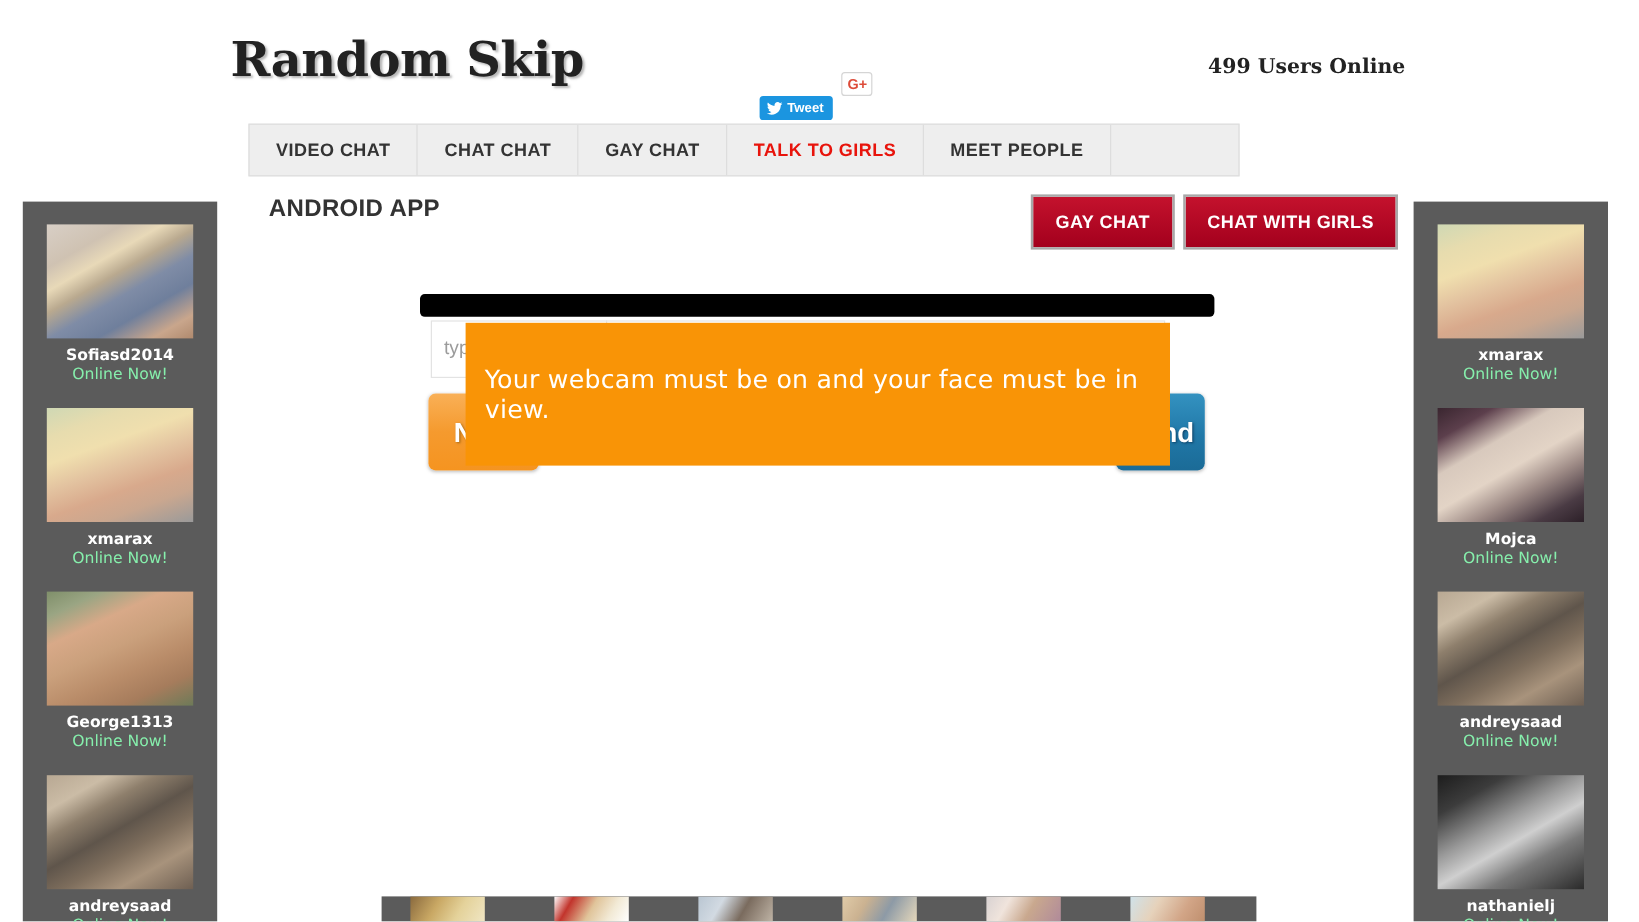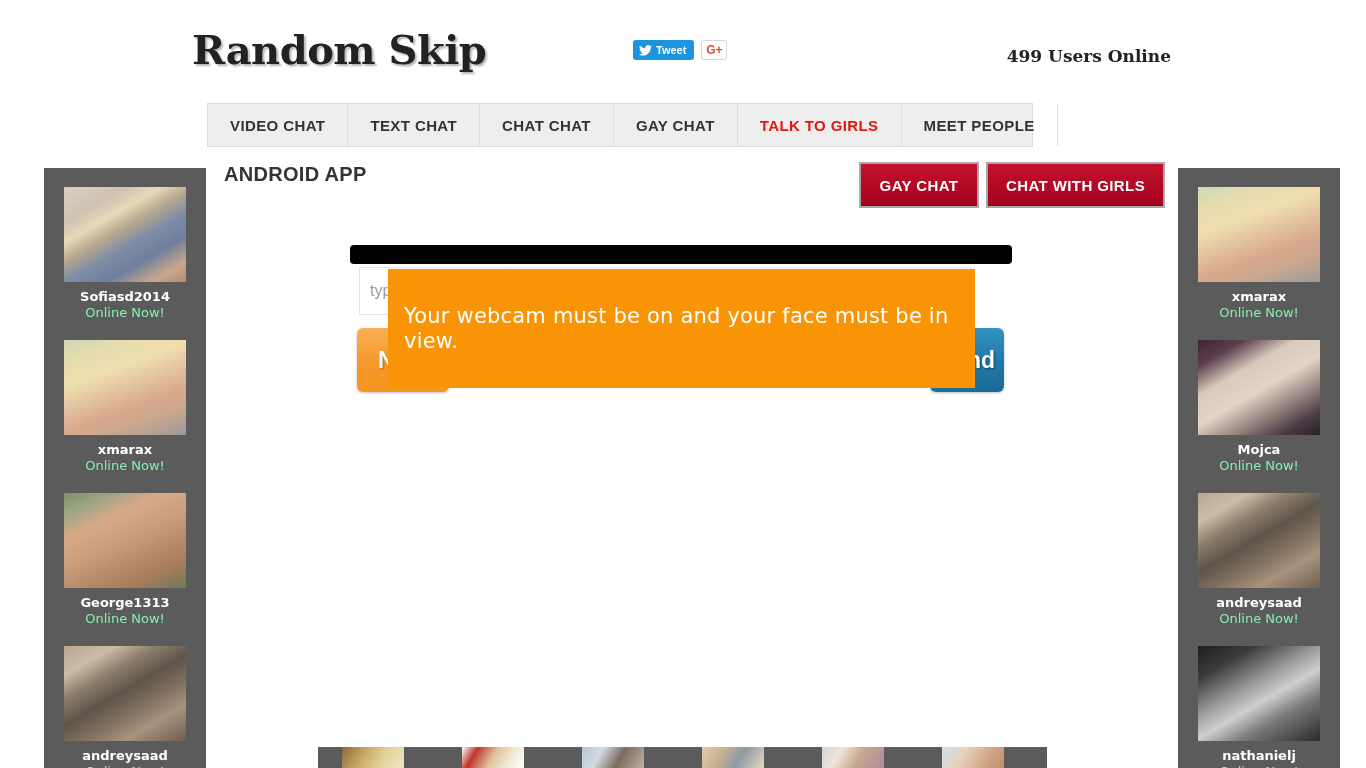--- a/index.html
+++ b/index.html
@@ -27,20 +27,21 @@
     position: absolute; left: 633px; top: 40px;
     display: flex; align-items: center; gap: 7px;
   }
   .tweet-btn {
     display: flex; align-items: center; gap: 4px;
     background: #1b95e0; color: #fff;
     border-radius: 3px;
     height: 20px; padding: 0 8px 0 6px;
     font-size: 11px; font-weight: bold;
     cursor: pointer;
+    margin-top: 40px;
   }
   .tweet-btn .bird { display: block; width: 13px; height: 11px; }
   .gplus-btn {
     width: 26px; height: 20px;
     border: 1px solid #d5d5d5; border-radius: 3px;
     background: #fff;
     display: flex; align-items: center; justify-content: center;
     cursor: pointer;
   }
   .gplus-btn span {
@@ -156,21 +157,21 @@
   }
 
   
   .sidebar {
     position: absolute; top: 168px;
     width: 162px; height: 600px;
     background: #5b5b5b;
     display: flex; flex-direction: column;
     align-items: center;
   }
-  .sidebar.left  { left: 44px; }
+  .sidebar.left  { left: 19px; }
   .sidebar.right { left: 1178px; }
   .user-card { width: 162px; padding-top: 19px; text-align: center; }
   .user-thumb {
     width: 122px; height: 95px; margin: 0 auto;
     background-size: cover; background-position: center;
     display: block;
   }
   .user-name {
     margin-top: 7px;
     color: #ffffff; font-size: 13px; font-weight: bold;
@@ -215,21 +216,20 @@
     </div>
     <div class="gplus-btn">
       <span>G+</span>
     </div>
   </div>
 
   <div class="users-online">499 Users Online</div>
 
   <nav class="navbar">
     <div class="nav-tab">VIDEO CHAT</div>
-    <div class="nav-tab">TEXT CHAT</div>
     <div class="nav-tab">CHAT CHAT</div>
     <div class="nav-tab">GAY CHAT</div>
     <div class="nav-tab active">TALK TO GIRLS</div>
     <div class="nav-tab">MEET PEOPLE</div>
     <div class="nav-filler"></div>
   </nav>
 
   <div class="android-app">ANDROID APP</div>
   <div class="cta-row">
     <div class="cta-btn">GAY CHAT</div>

